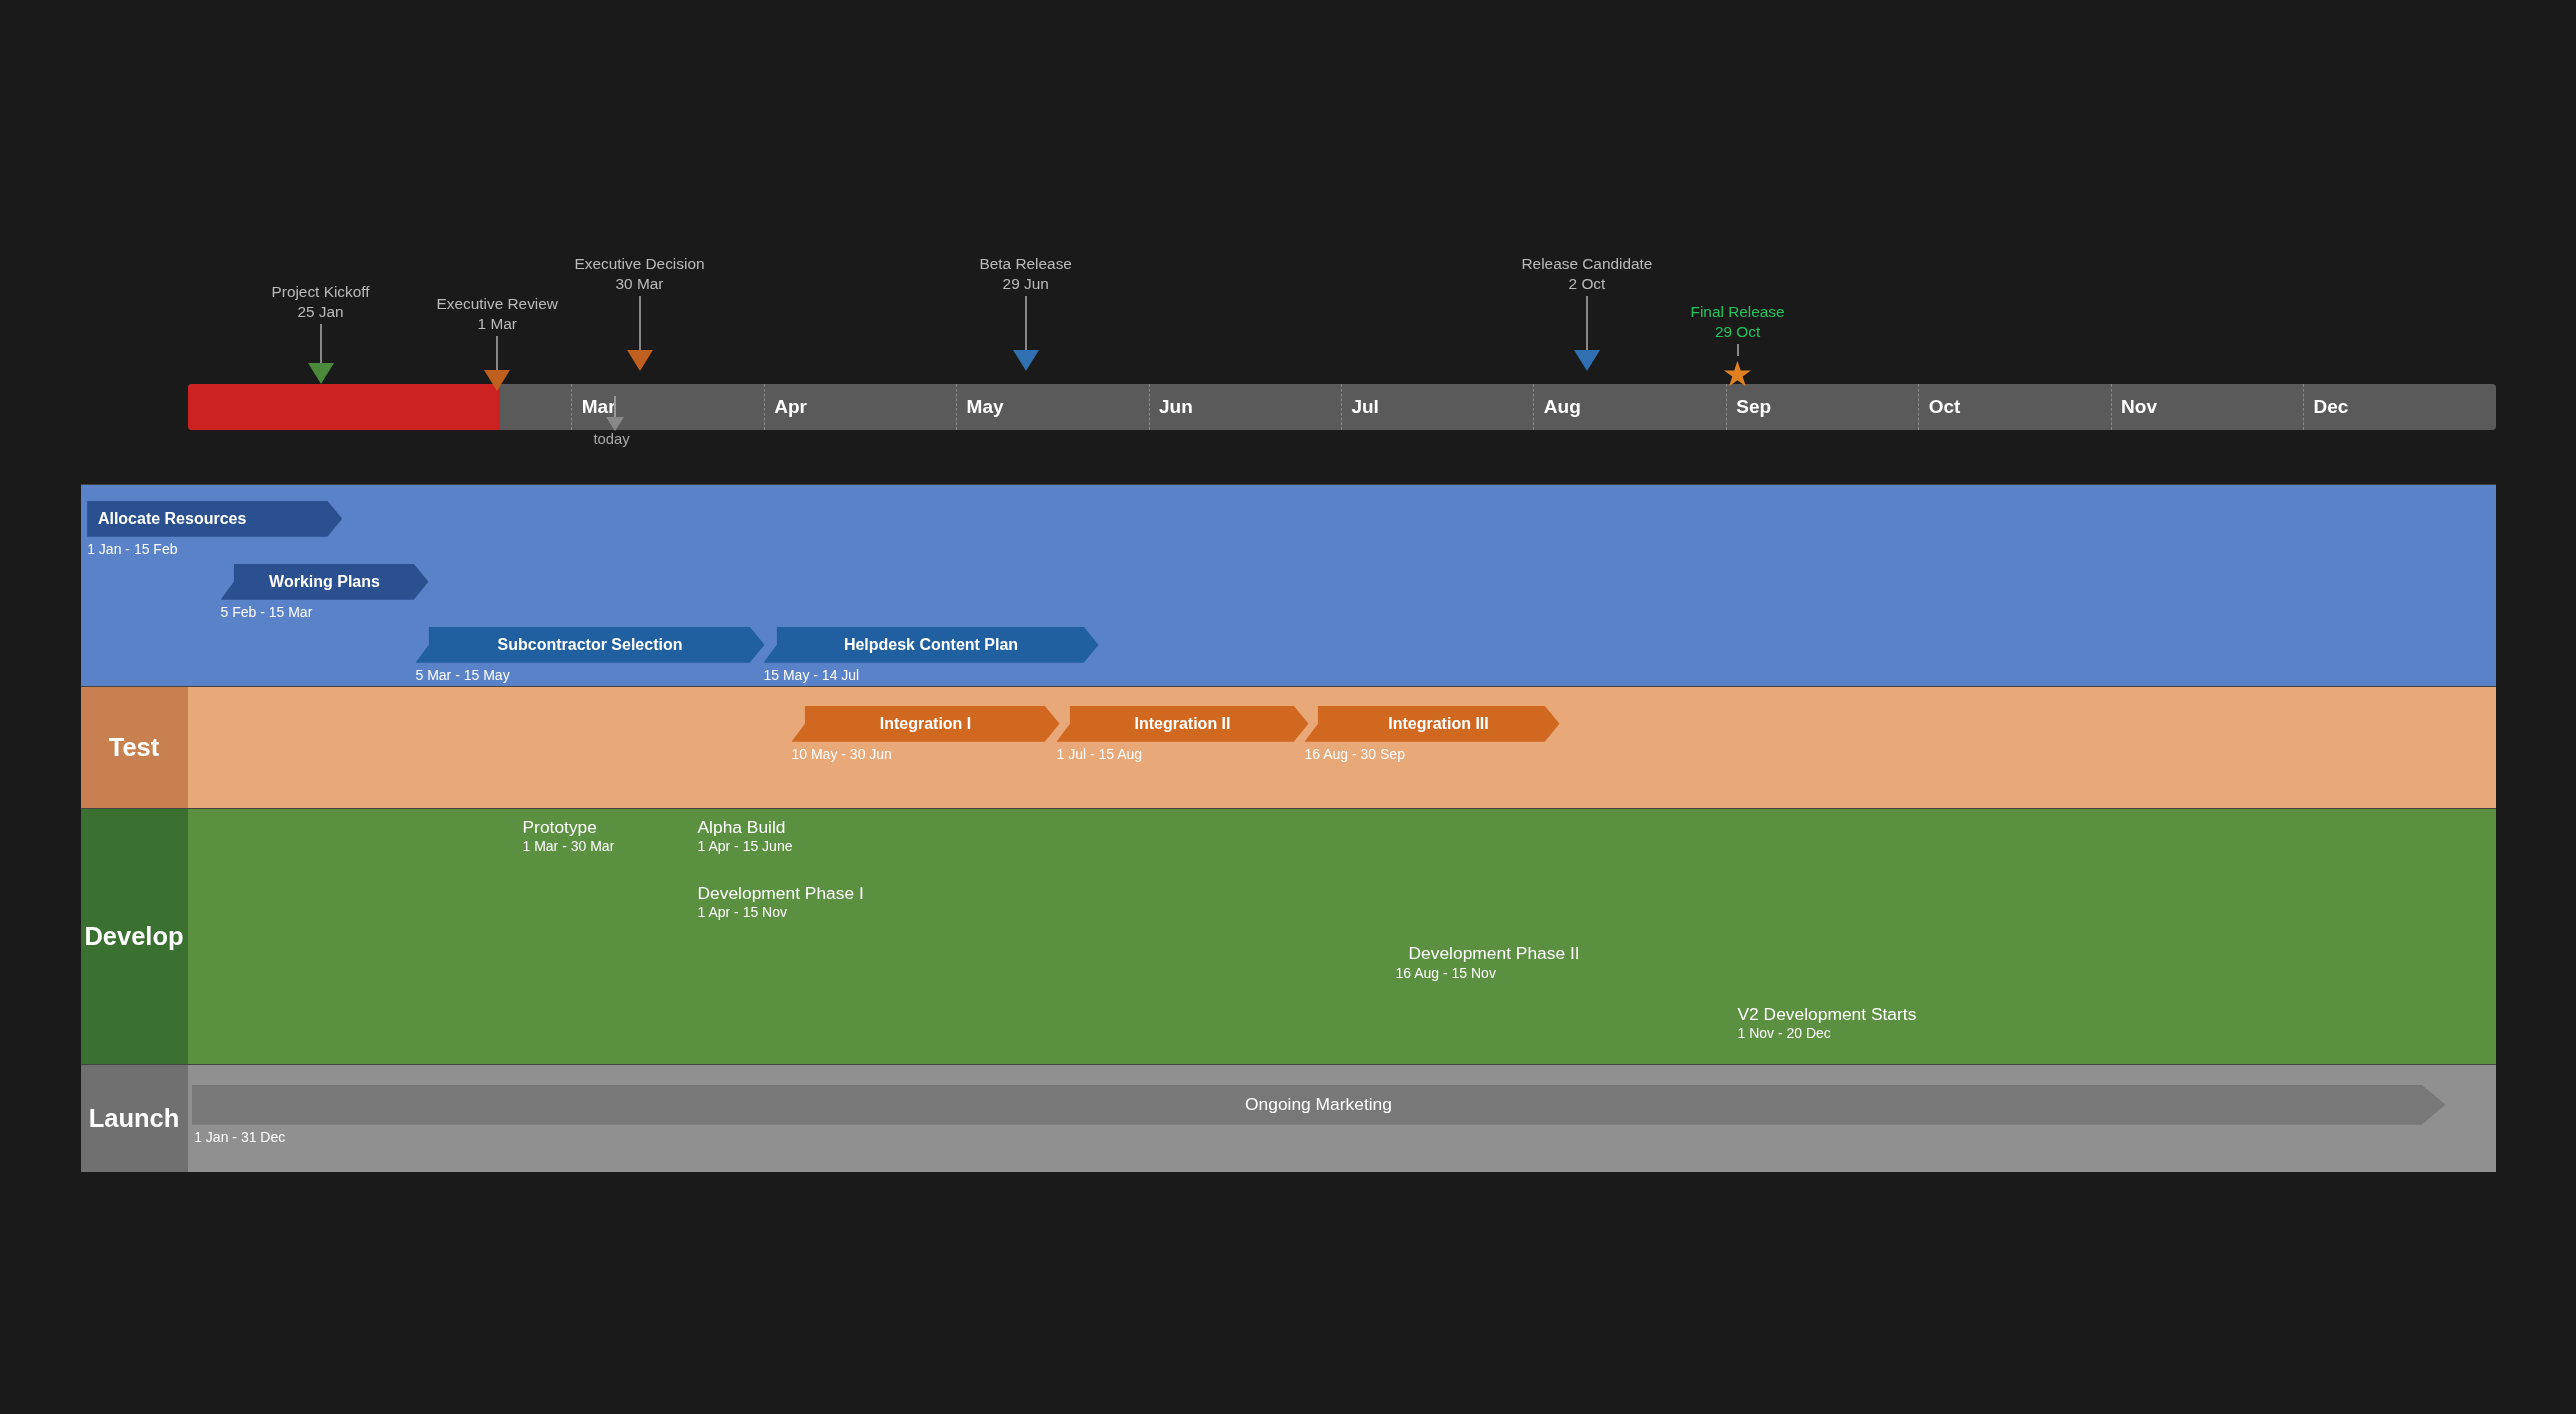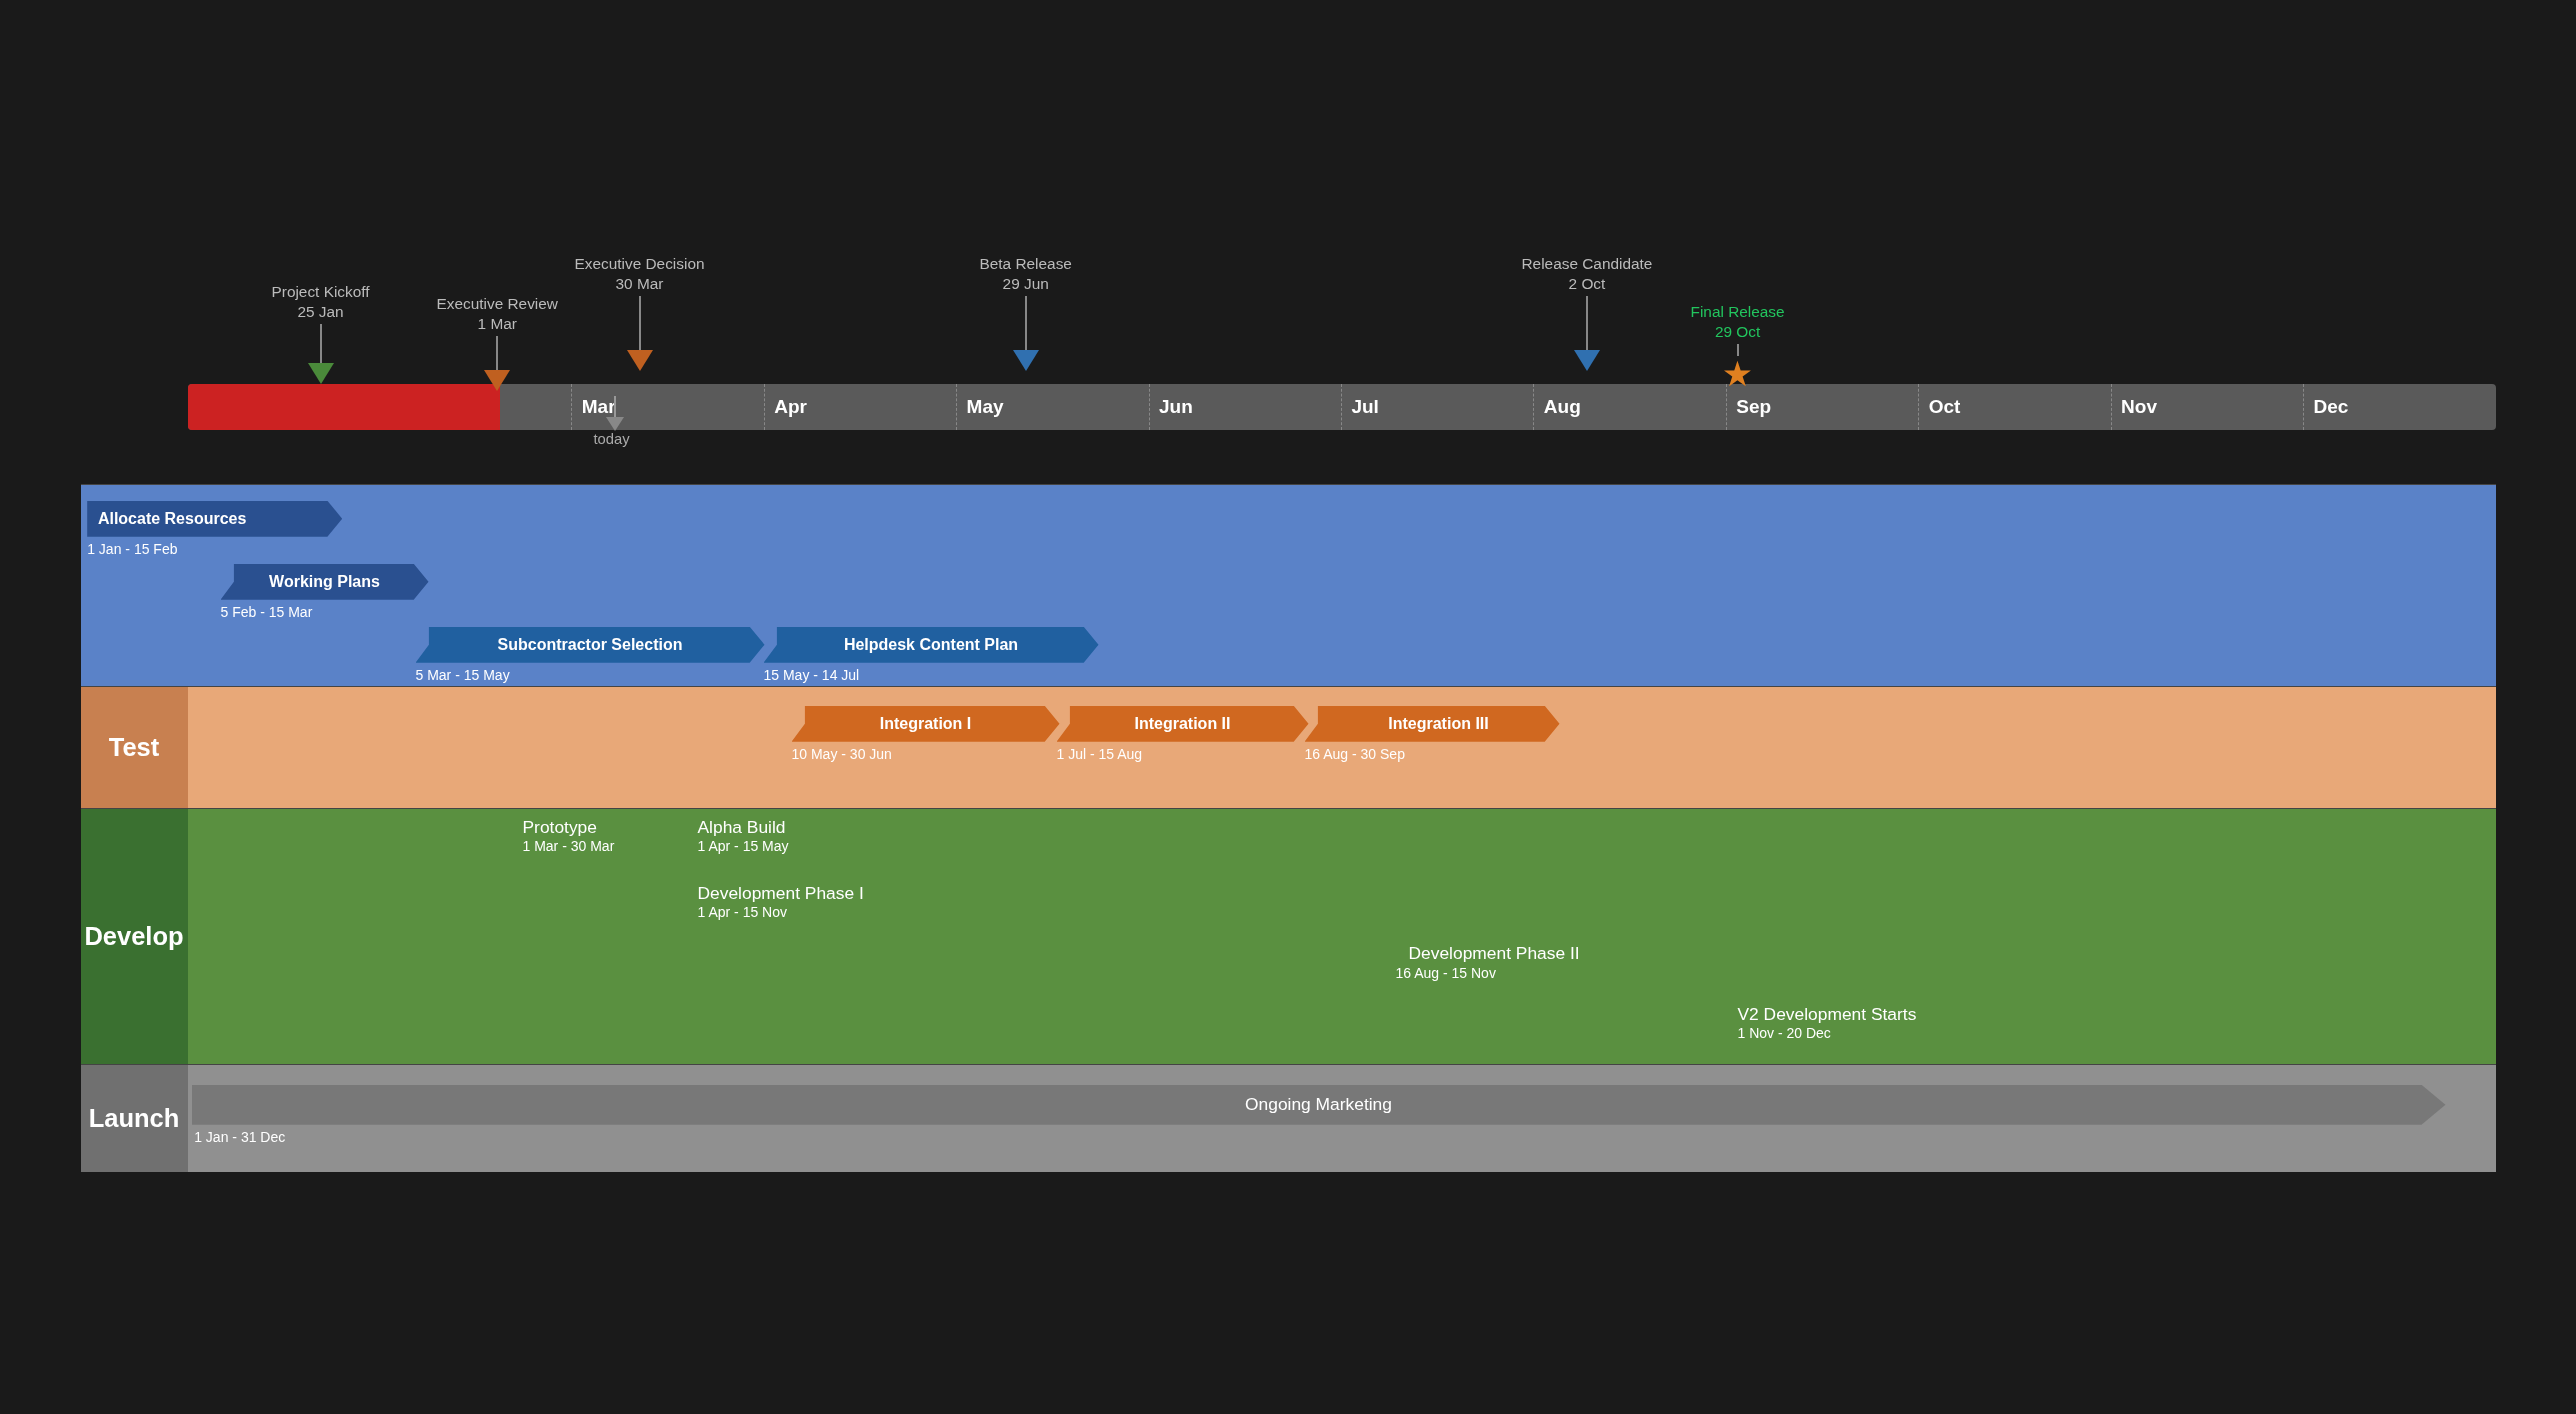--- a/index.html
+++ b/index.html
@@ -237,21 +237,21 @@
     </div>
 
     <div class="gantt-row row-develop" style="min-height:255px;">
       <div class="gantt-label">Develop</div>
       <div class="gantt-content" style="position:relative; min-height:255px;">
 
         <div style="position:absolute; top:8px; left:335px; font-size:17.4px; color:white; font-weight:normal;">Prototype</div>
         <div style="position:absolute; top:29.5px; left:335px; font-size:14px; color:white;">1 Mar - 30 Mar</div>
 
         <div style="position:absolute; top:8px; left:510px; font-size:17.4px; color:white; font-weight:normal;">Alpha Build</div>
-        <div style="position:absolute; top:29.5px; left:510px; font-size:14px; color:white;">1 Apr - 15 May</div>
+        <div style="position:absolute; top:29.5px; left:510px; font-size:14px; color:white;">1 Apr - 15 June</div>
 
         <div style="position:absolute; top:74px; left:510px; font-size:17.4px; color:white; font-weight:normal;">Development Phase I</div>
         <div style="position:absolute; top:95px; left:510px; font-size:14px; color:white;">1 Apr - 15 Nov</div>
 
         <div style="position:absolute; top:134px; left:1208px; font-size:17.4px; color:#ffffff; font-weight:normal;margin-left:13px;">Development Phase II</div>
         <div style="position:absolute; top:156px; left:1208px; font-size:14px; color:white;">16 Aug - 15 Nov</div>
 
         <div style="position:absolute; top:195px; left:1550px; font-size:17.4px; color:white; font-weight:normal;">V2 Development Starts</div>
         <div style="position:absolute; top:216px; left:1550px; font-size:14px; color:white;">1 Nov - 20 Dec</div>
 

